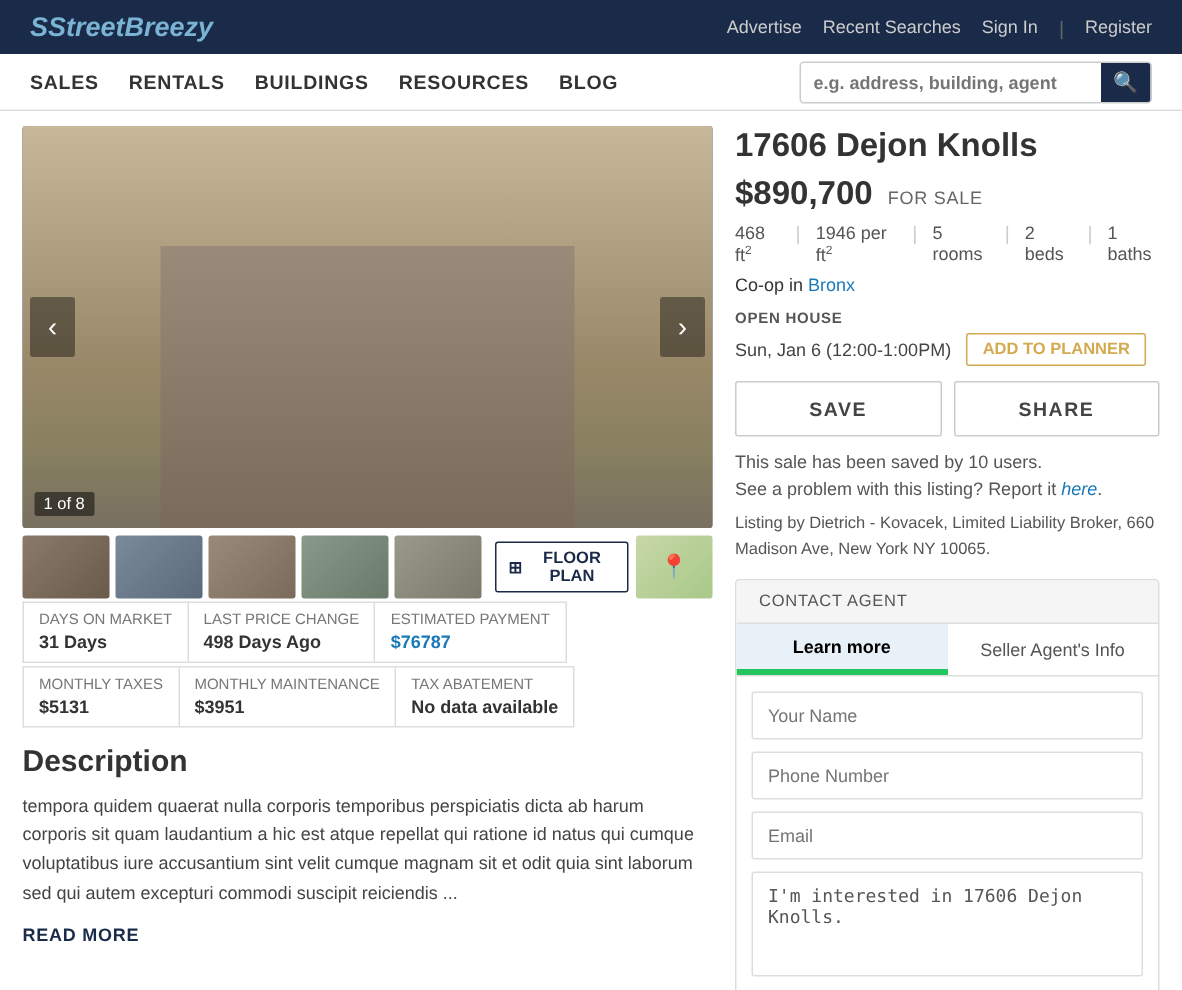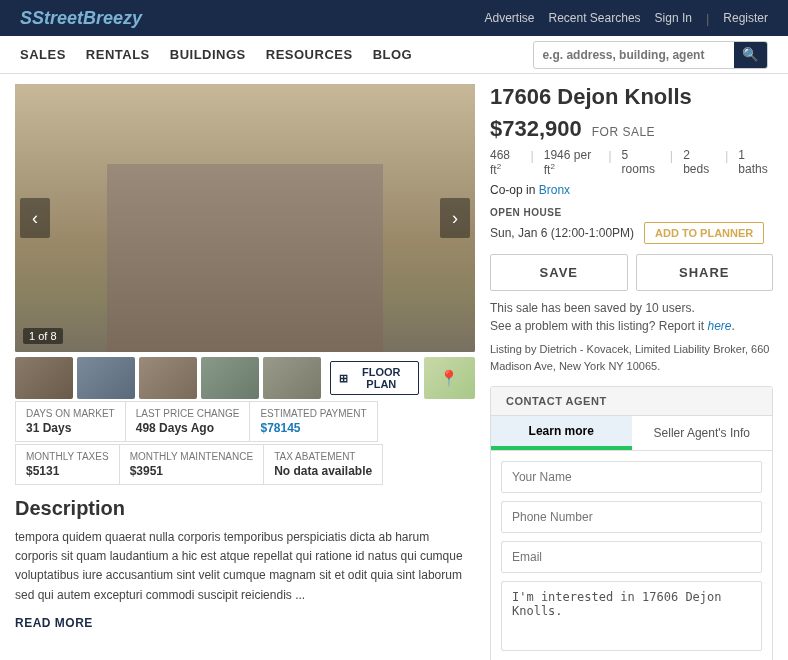--- a/index.html
+++ b/index.html
@@ -276,21 +276,21 @@
     
     .contact-box {
       border: 1px solid #ddd;
       border-radius: 3px;
       overflow: hidden;
     }
     .contact-header {
       background: #f5f5f5;
       padding: 8px 15px;
       font-size: 11px;
-      font-weight: bold;
+      font-weight: normal;
       text-transform: uppercase;
       letter-spacing: 0.5px;
       color: #555;
       border-bottom: 1px solid #ddd;
     }
     .contact-tabs { display: flex; border-bottom: 1px solid #ddd; }
     .contact-tab {
       flex: 1;
       padding: 8px;
       text-align: center;
@@ -386,21 +386,21 @@
       <div class="stat-item">
         <div class="stat-label">DAYS ON MARKET</div>
         <div class="stat-value">31 Days</div>
       </div>
       <div class="stat-item">
         <div class="stat-label">LAST PRICE CHANGE</div>
         <div class="stat-value">498 Days Ago</div>
       </div>
       <div class="stat-item">
         <div class="stat-label">ESTIMATED PAYMENT</div>
-        <div class="stat-value" style="color:#1a7ab8;">$78145</div>
+        <div class="stat-value" style="color:#1a7ab8;">$76787</div>
       </div>
     </div>
 
     <div class="property-stats">
       <div class="stat-item">
         <div class="stat-label">MONTHLY TAXES</div>
         <div class="stat-value">$5131</div>
       </div>
       <div class="stat-item">
         <div class="stat-label">MONTHLY MAINTENANCE</div>
@@ -416,21 +416,21 @@
     <p class="desc-text">tempora quidem quaerat nulla corporis temporibus perspiciatis dicta ab harum corporis sit quam laudantium a hic est atque repellat qui ratione id natus qui cumque voluptatibus iure accusantium sint velit cumque magnam sit et odit quia sint laborum sed qui autem excepturi commodi suscipit reiciendis ...</p>
     <div class="read-more">
       <a href="#">READ MORE</a>
     </div>
   </div>
 
   <div class="right-col">
     <h1 class="prop-title">17606 Dejon Knolls</h1>
 
     <div class="price-row">
-      <span class="price">$732,900</span>
+      <span class="price">$890,700</span>
       <span class="for-sale">FOR SALE</span>
     </div>
 
     <div class="details-row">
       <span class="detail-item">
         <span>468 ft</span><sup>2</sup>
       </span>
       <span class="detail-sep">|</span>
       <span class="detail-item">
         <span>1946 per ft</span><sup>2</sup>

